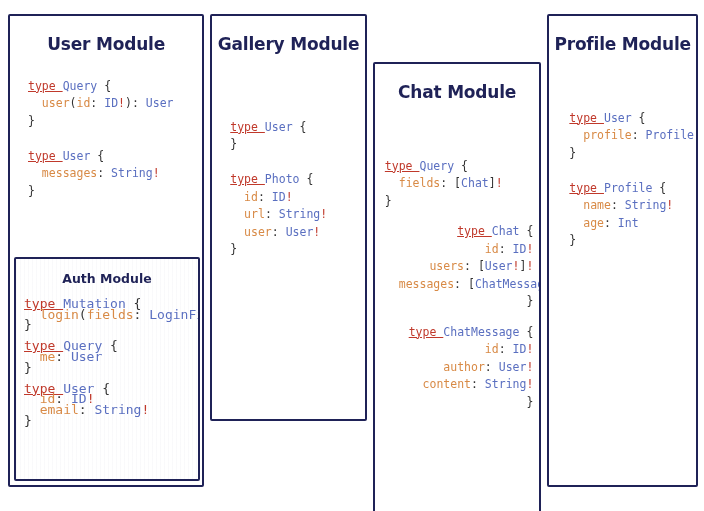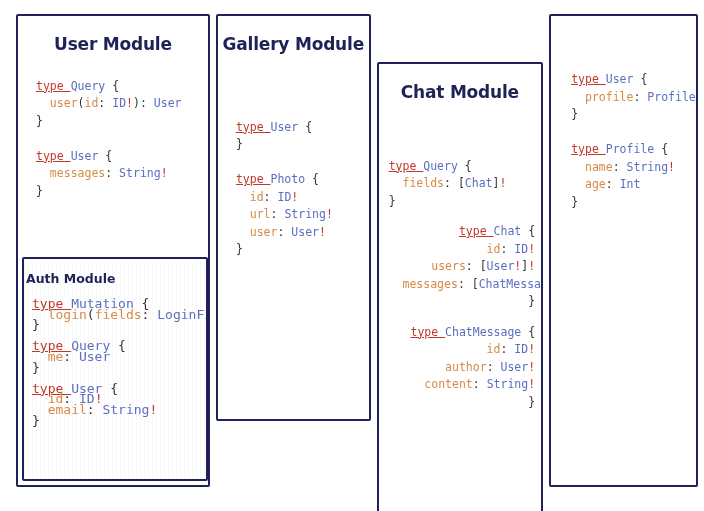--- a/index.html
+++ b/index.html
@@ -12,21 +12,21 @@
     height: 511px;
     overflow: hidden;
     font-family: "Liberation Sans", sans-serif;
   }
 
   #board {
     position: relative;
     width: 704px;
     height: 511px;
     box-sizing: border-box;
-    padding: 14px 6px 24px 16px;
+    padding: 14px 6px 24px 8px;
     display: flex;
     align-items: flex-start;
     gap: 6px;
   }
 
   .module-card {
     box-sizing: border-box;
     border: 2px solid #1f2257;
     background: #ffffff;
     border-radius: 2px;
@@ -104,21 +104,21 @@
     height: 224px;
     overflow: hidden;
     display: flex;
     flex-direction: column;
   }
   .nested-title {
     font-family: "DejaVu Sans", "Liberation Sans", sans-serif;
     font-weight: 700;
     font-size: 12.5px;
     color: #1f2257;
-    text-align: left;
+    text-align: center;
     padding: 12px 2px 0 2px;
   }
   .nested-body {
     padding: 13px 4px 0 8px;
   }
   .nested-body .code-block {
     font-size: 13px;
     line-height: 10.6px;
   }
   .nested-body .code-block + .code-block { margin-top: 10.6px; }
@@ -160,18 +160,19 @@
     </div>
     <div class="module-card card-chat">
       <div class="module-title">Chat Module</div>
       <div class="card-body">
         <div class="code-block"><div><span class="t-kw">type </span><span class="t-type">Query</span><span class="t-punct"> {</span></div><div><span class="t-punct">  </span><span class="t-field">fields</span><span class="t-punct">: [</span><span class="t-type">Chat</span><span class="t-punct">]</span><span class="t-bang">!</span></div><div><span class="t-punct">}</span></div></div>
         <div class="code-block"><div><span class="t-kw">type </span><span class="t-type">Chat</span><span class="t-punct"> {</span></div><div><span class="t-punct">  </span><span class="t-field">id</span><span class="t-punct">: </span><span class="t-type">ID</span><span class="t-bang">!</span></div><div><span class="t-punct">  </span><span class="t-field">users</span><span class="t-punct">: [</span><span class="t-type">User</span><span class="t-bang">!</span><span class="t-punct">]</span><span class="t-bang">!</span></div><div><span class="t-punct">  </span><span class="t-field">messages</span><span class="t-punct">: [</span><span class="t-type">ChatMessage</span></div><div><span class="t-punct">}</span></div></div>
         <div class="code-block"><div><span class="t-kw">type </span><span class="t-type">ChatMessage</span><span class="t-punct"> {</span></div><div><span class="t-punct">  </span><span class="t-field">id</span><span class="t-punct">: </span><span class="t-type">ID</span><span class="t-bang">!</span></div><div><span class="t-punct">  </span><span class="t-field">author</span><span class="t-punct">: </span><span class="t-type">User</span><span class="t-bang">!</span></div><div><span class="t-punct">  </span><span class="t-field">content</span><span class="t-punct">: </span><span class="t-type">String</span><span class="t-bang">!</span></div><div><span class="t-punct">}</span></div></div>
       </div>
     </div>
     <div class="module-card card-profile">
+      <div class="module-title">Profile Module</div>
       <div class="card-body">
         <div class="code-block"><div><span class="t-kw">type </span><span class="t-type">User</span><span class="t-punct"> {</span></div><div><span class="t-punct">  </span><span class="t-field">profile</span><span class="t-punct">: </span><span class="t-type">Profile</span><span class="t-bang">!</span></div><div><span class="t-punct">}</span></div></div>
         <div class="code-block"><div><span class="t-kw">type </span><span class="t-type">Profile</span><span class="t-punct"> {</span></div><div><span class="t-punct">  </span><span class="t-field">name</span><span class="t-punct">: </span><span class="t-type">String</span><span class="t-bang">!</span></div><div><span class="t-punct">  </span><span class="t-field">age</span><span class="t-punct">: </span><span class="t-type">Int</span></div><div><span class="t-punct">}</span></div></div>
       </div>
     </div>
   </div>
 
 </body></html>

